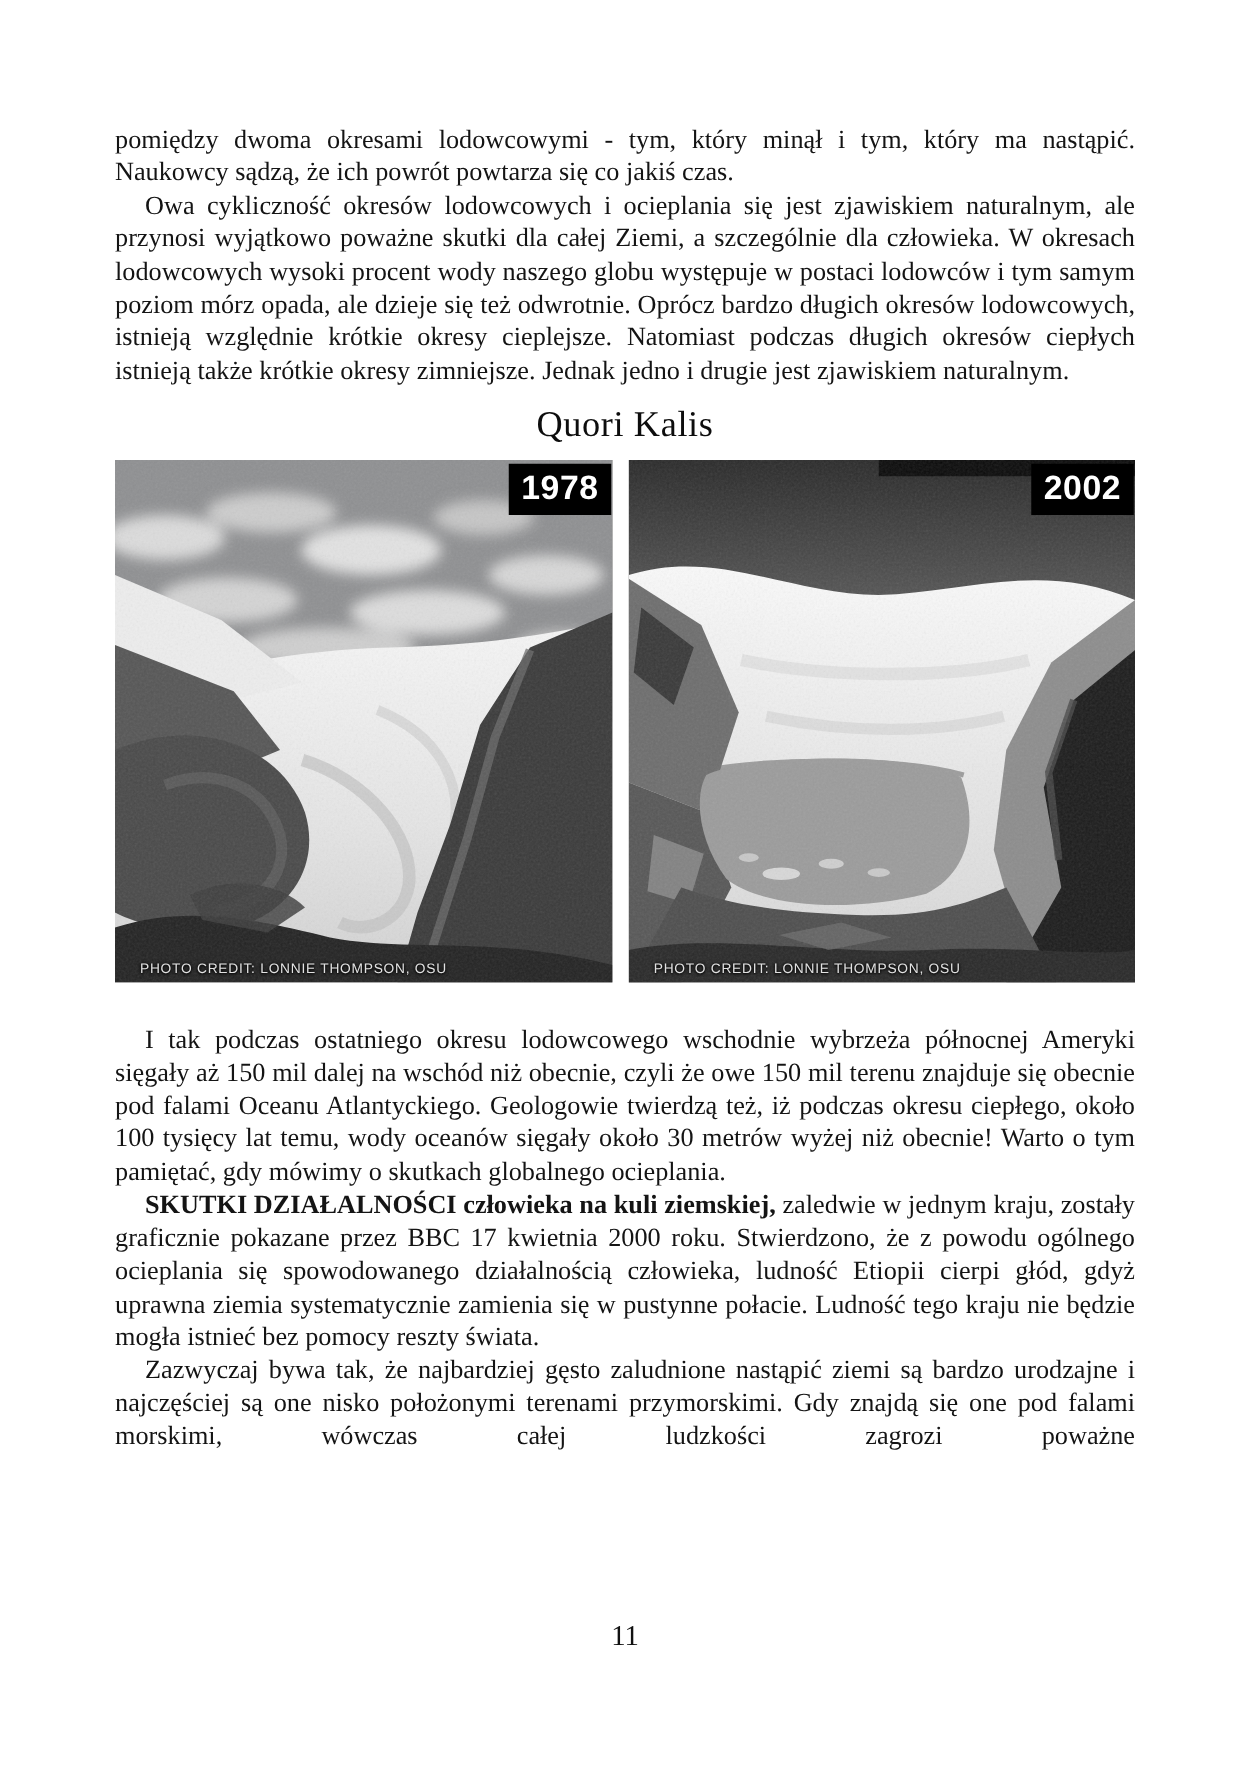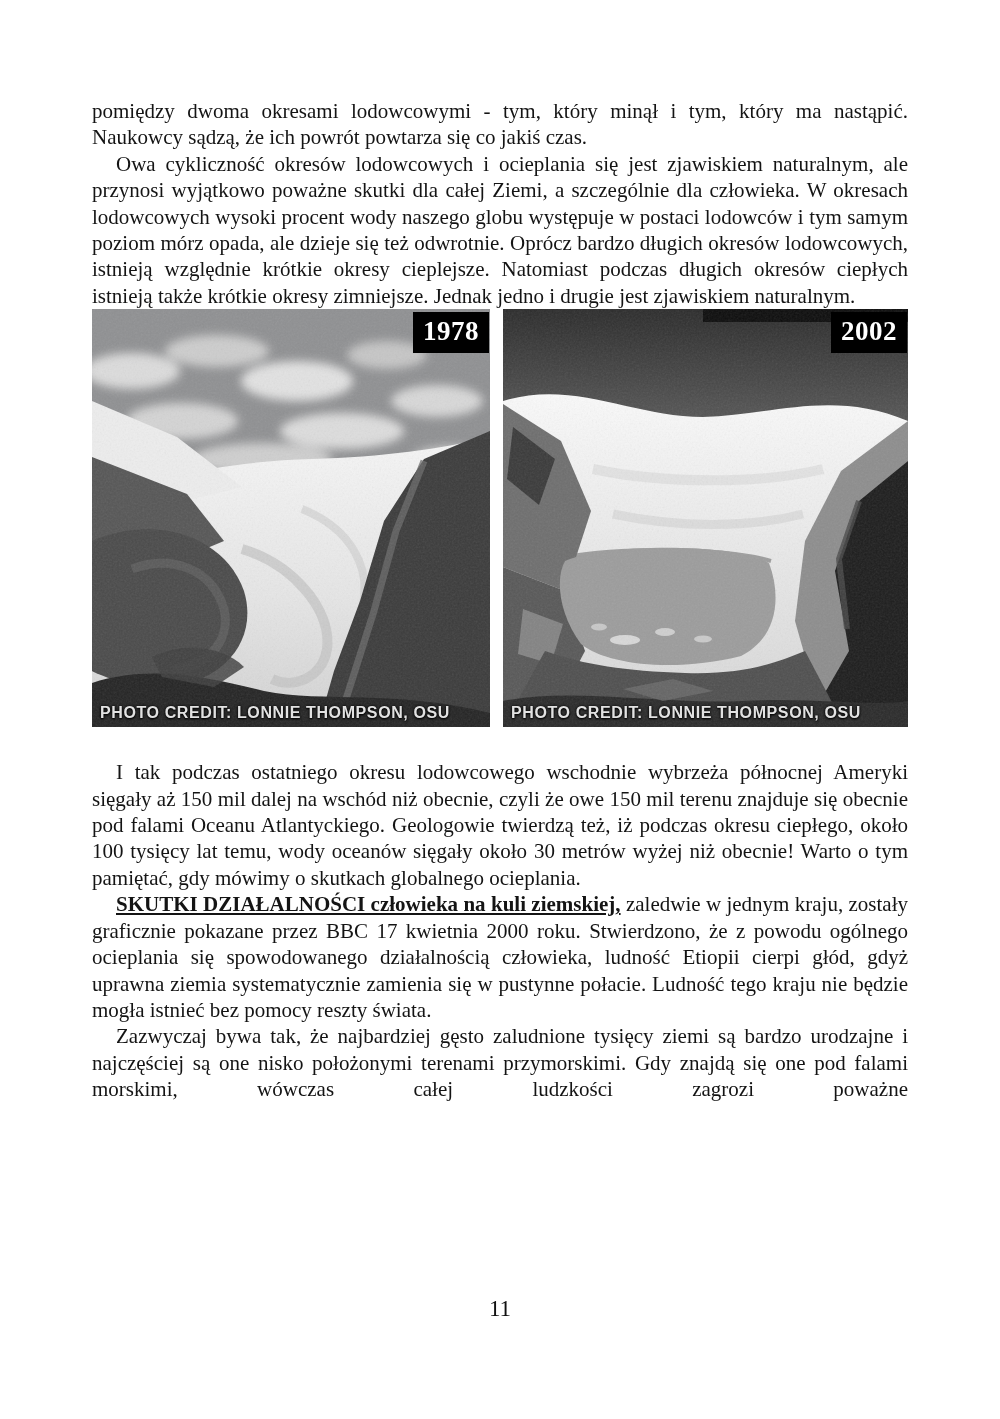--- a/index.html
+++ b/index.html
@@ -19,21 +19,21 @@
     width:816px;
   }
   p.body {
     font-size:21px;
     line-height:26.4px;
     text-align:justify;
     color:#141414;
   }
   p.indent { text-indent:24px; }
   p.justify-last { text-align-last:justify; }
-  .bold-lead { font-weight:bold;text-decoration:underline; }
+  .bold-lead { font-weight:bold; }
   h2.heading {
     font-size:29px;
     font-weight:normal;
     text-align:center;
     letter-spacing:0.5px;
     margin:15px 0 11px 0;
     color:#0d0d0d;
   }
   .figure {
     display:flex;
@@ -48,34 +48,34 @@
     flex:none;
   }
   .photo.left  { width:398px; }
   .photo.right { width:405px; }
   .photo svg { display:block; width:100%; height:100%; }
   .year-badge {
     position:absolute;
     top:3px; right:1px;
     background:#000000;
     color:#ffffff;
-    font-family:Liberation Serif, serif;
+    font-family:Liberation Sans, sans-serif;
     font-weight:bold;
     font-size:27px;
     line-height:1;
     padding:6px 10px 8px 10px;
     letter-spacing:0.5px;
   }
   .credit {
     position:absolute;
-    left:8px; bottom:5px;
+    left:20px; bottom:5px;
     color:#e2e2e2;
     font-family:"Liberation Sans", sans-serif;
-    font-weight:bold;
-    font-size:16px;
+    font-weight:normal;
+    font-size:11px;
     letter-spacing:0.6px;
     text-shadow:0 1px 2px #000, 0 0 3px #000;
     white-space:nowrap;
   }
   .page-number {
     position:absolute;
     left:0; right:0; top:1296px;
     text-align:center;
     font-size:23px;
     color:#111;
@@ -84,20 +84,21 @@
 </head>
 <body>
 
 <div class="page">
   <div class="content">
 
     <p class="body">pomiędzy dwoma okresami lodowcowymi - tym, który minął i tym, który ma nastąpić. Naukowcy sądzą, że ich powrót powtarza się co jakiś czas.</p>
 
     <p class="body indent">Owa cykliczność okresów lodowcowych i ocieplania się jest zjawiskiem naturalnym, ale przynosi wyjątkowo poważne skutki dla całej Ziemi, a szczególnie dla człowieka. W okresach lodowcowych wysoki procent wody naszego globu występuje w postaci lodowców i tym samym poziom mórz opada, ale dzieje się też odwrotnie. Oprócz bardzo długich okresów lodowcowych, istnieją względnie krótkie okresy cieplejsze. Natomiast podczas długich okresów ciepłych istnieją także krótkie okresy zimniejsze. Jednak jedno i drugie jest zjawiskiem naturalnym.</p>
 
+    <h2 class="heading">Quori Kalis</h2>
 
     <div class="figure">
 
       <div class="photo left">
         <svg viewBox="0 0 398 418" preserveAspectRatio="none">
           <defs>
             <filter id="blurL" x="-20%" y="-20%" width="140%" height="140%">
                 <feGaussianBlur stdDeviation="5"></feGaussianBlur>
               </filter>
             <filter id="grainL">
@@ -194,18 +195,18 @@
         </svg>
         <div class="year-badge">2002</div>
         <div class="credit">PHOTO CREDIT: LONNIE THOMPSON, OSU</div>
       </div>
     </div>
 
     <p class="body indent">I tak podczas ostatniego okresu lodowcowego wschodnie wybrzeża północnej Ameryki sięgały aż 150 mil dalej na wschód niż obecnie, czyli że owe 150 mil terenu znajduje się obecnie pod falami Oceanu Atlantyckiego. Geologowie twierdzą też, iż podczas okresu ciepłego, około 100 tysięcy lat temu, wody oceanów sięgały około 30 metrów wyżej niż obecnie! Warto o tym pamiętać, gdy mówimy o skutkach globalnego ocieplania.</p>
 
     <p class="body indent"><span class="bold-lead">SKUTKI DZIAŁALNOŚCI człowieka na kuli ziemskiej,</span><span> zaledwie w jednym kraju, zostały graficznie pokazane przez BBC 17 kwietnia 2000 roku. Stwierdzono, że z powodu ogólnego ocieplania się spowodowanego działalnością człowieka, ludność Etiopii cierpi głód, gdyż uprawna ziemia systematycznie zamienia się w pustynne połacie. Ludność tego kraju nie będzie mogła istnieć bez pomocy reszty świata.</span></p>
 
-    <p class="body indent justify-last">Zazwyczaj bywa tak, że najbardziej gęsto zaludnione tysięcy ziemi są bardzo urodzajne i najczęściej są one nisko położonymi terenami przymorskimi. Gdy znajdą się one pod falami morskimi, wówczas całej ludzkości zagrozi poważne</p>
+    <p class="body indent justify-last">Zazwyczaj bywa tak, że najbardziej gęsto zaludnione nastąpić ziemi są bardzo urodzajne i najczęściej są one nisko położonymi terenami przymorskimi. Gdy znajdą się one pod falami morskimi, wówczas całej ludzkości zagrozi poważne</p>
 
   </div>
 
   <div class="page-number">11</div>
 </div>
 
 </body></html>

